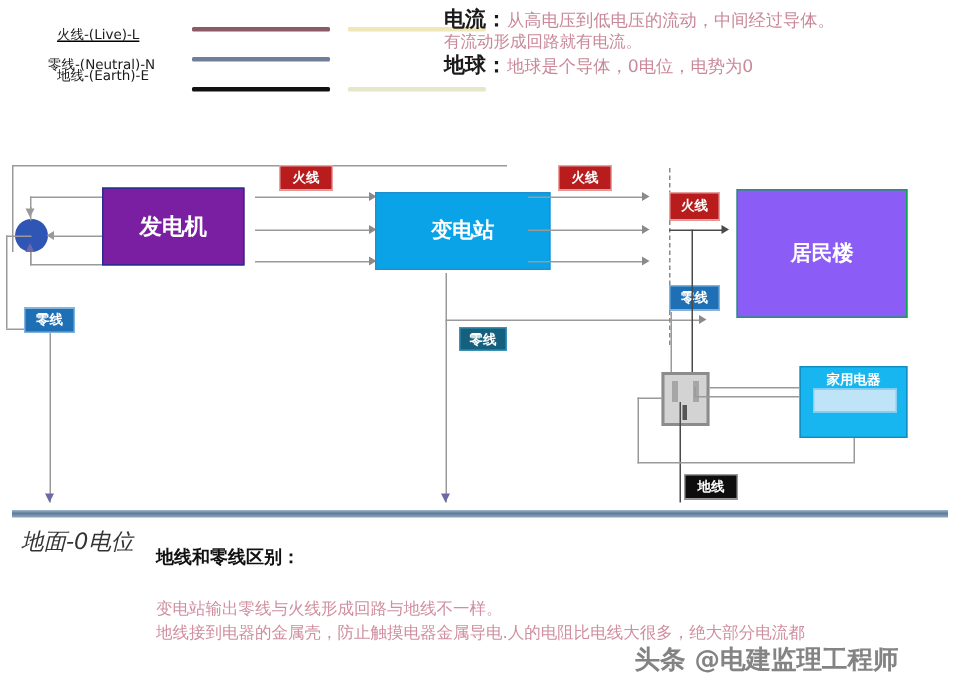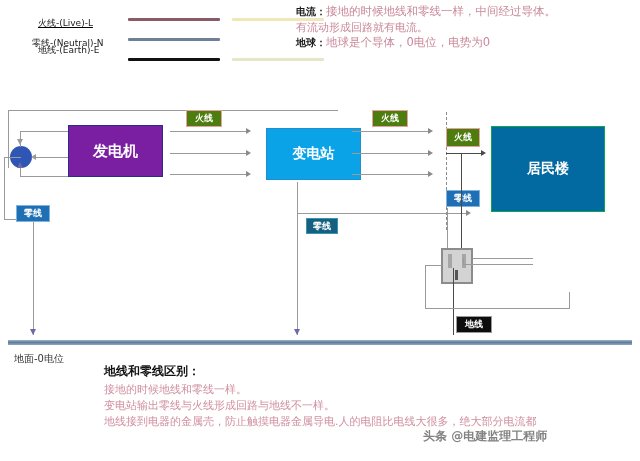--- a/index.html
+++ b/index.html
@@ -13,42 +13,42 @@
   #stage{position:absolute;left:0;top:0;width:640px;height:461px;}
   .abs{position:absolute;}
 
   
   .legend-label{
     font-size:9px;color:#1a1a1a;white-space:nowrap;letter-spacing:0px;
   }
   .lgline{height:3px;border-radius:1px;}
   .note-pink{font-size:11px;color:#c9889a;white-space:nowrap;}
   .note-mix{font-size:11.5px;white-space:nowrap;color:#c9889a;}
-  .note-mix .k{font-weight:bold;color:#1a1a1a;font-size:10px;}
+  .note-mix .k{font-weight:bold;color:#1a1a1a;font-size:14px;}
 
   
   .blk{
     display:flex;align-items:center;justify-content:center;
     color:#ffffff;font-weight:bold;box-sizing:border-box;
   }
   .blk-gen{background:#7a1fa2;border:1px solid #2b2b8f;font-size:15px;}
   .blk-sub{background:#0aa3e8;border:1px solid #1f8fd0;font-size:14px;}
-  .blk-res{background:#0369a1;border:1px solid #0aa64e;font-size:14px;}
+  .blk-res{background:#8b5cf6;border:1px solid #0aa64e;font-size:14px;}
   .blk-app{background:#18b6f0;border:1px solid #0f8fc2;font-size:9px;
            align-items:flex-start;justify-content:center;padding-top:2px;}
   .app-inner{position:absolute;left:8px;top:14px;width:56px;height:16px;
              background:#bfe4f7;border:1px solid #8fcdee;box-sizing:border-box;}
 
   
   .chip{
     display:flex;align-items:center;justify-content:center;
     font-size:9px;font-weight:bold;color:#ffffff;box-sizing:border-box;
     letter-spacing:0px;
   }
-  .chip-live{background:#4d7c0f;border:1px solid #e8a0a0;}
+  .chip-live{background:#b91c1c;border:1px solid #e8a0a0;}
   .chip-neutral{background:#1f6fb5;border:1px solid #7fb2dd;}
   .chip-neutral-dark{background:#16607f;border:1px solid #3a93b5;}
   .chip-earth{background:#0d0d0d;border:1px solid #9a9a9a;}
 
   
   .wh{height:1px;background:#9a9a9a;}
   .wv{width:1px;background:#9a9a9a;}
   .wh-dark{height:1px;background:#4a4a4a;}
   .wv-dark{width:1px;background:#4a4a4a;}
   .dashed{
@@ -94,23 +94,23 @@
 
   
   .gbar{
     height:5px;
     background:linear-gradient(180deg,#9fb6cd 0%,#5d7b99 45%,#8fa9c2 100%);
   }
 
   
   .b-title{font-size:12px;font-weight:bold;color:#111;white-space:nowrap;}
   .b-line{font-size:11px;color:#d08fa0;white-space:nowrap;}
-  .ground-cap{font-size:10px;color:#333;white-space:nowrap;}
+  .ground-cap{font-size:15px;color:#333;white-space:nowrap;font-style:italic;}
   .watermark{
-    font-size:12px;font-weight:bold;color:#6e6e6e;opacity:.85;white-space:nowrap;
+    font-size:17px;font-weight:bold;color:#6e6e6e;opacity:.85;white-space:nowrap;
   }
 </style>
 </head>
 <body>
 
 <div id="stage">
 
   <div class="abs" style="left:38px;top:11px;text-decoration:underline;">
     <span class="legend-label">火线-(Live)-L</span>
   </div>
@@ -122,21 +122,21 @@
   </div>
   <div class="abs lgline" style="left:128px;top:38px;width:92px;background:#6f7f9a;"></div>
 
   <div class="abs" style="left:38px;top:38px;">
     <span class="legend-label">地线-(Earth)-E</span>
   </div>
   <div class="abs lgline" style="left:128px;top:58px;width:92px;background:#111111;"></div>
   <div class="abs lgline" style="left:232px;top:58px;width:92px;background:#e6e6c8;"></div>
 
   <div class="abs note-mix" style="left:296px;top:4px;">
-    <span class="k">电流：</span><span>接地的时候地线和零线一样，中间经过导体。</span>
+    <span class="k">电流：</span><span>从高电压到低电压的流动，中间经过导体。</span>
   </div>
   <div class="abs note-pink" style="left:296px;top:20px;">有流动形成回路就有电流。</div>
   <div class="abs note-mix" style="left:296px;top:35px;">
     <span class="k">地球：</span><span>地球是个导体，0电位，电势为0</span>
   </div>
 
   <div class="abs wh" style="left:8px;top:110px;width:330px;"></div>
   <div class="abs wv" style="left:8px;top:110px;height:58px;"></div>
 
   <div class="abs blk blk-gen" style="left:68px;top:125px;width:95px;height:52px;">
@@ -173,21 +173,21 @@
     <span>火线</span>
   </div>
 
   <div class="abs wh" style="left:170px;top:131px;width:76px;"></div>
   <div class="abs arrow-r" style="left:246px;top:128px;"></div>
   <div class="abs wh" style="left:170px;top:153px;width:76px;"></div>
   <div class="abs arrow-r" style="left:246px;top:150px;"></div>
   <div class="abs wh" style="left:170px;top:174px;width:76px;"></div>
   <div class="abs arrow-r" style="left:246px;top:171px;"></div>
 
-  <div class="abs blk blk-sub" style="left:266px;top:128px;width:95px;height:52px;">
+  <div class="abs blk blk-sub" style="left:250px;top:128px;width:117px;height:52px;">
     <span>变电站</span>
   </div>
 
   <div class="abs chip chip-live" style="left:372px;top:110px;width:36px;height:17px;">
     <span>火线</span>
   </div>
   <div class="abs wh" style="left:352px;top:131px;width:76px;"></div>
   <div class="abs arrow-r" style="left:428px;top:128px;"></div>
   <div class="abs wh" style="left:352px;top:153px;width:76px;"></div>
   <div class="abs arrow-r" style="left:428px;top:150px;"></div>
@@ -226,33 +226,36 @@
   </div>
 
   <div class="abs wv" style="left:447px;top:208px;height:40px;"></div>
   <div class="abs wv-dark" style="left:461px;top:153px;height:95px;"></div>
 
   <div class="abs wv-dark" style="left:453px;top:268px;height:67px;"></div>
   <div class="abs chip chip-earth" style="left:456px;top:316px;width:36px;height:17px;">
     <span>地线</span>
   </div>
 
+  <div class="abs blk blk-app" style="left:533px;top:244px;width:72px;height:48px;">
+    <span>家用电器</span>
+    <div class="app-inner"></div>
+  </div>
 
   <div class="abs wh" style="left:473px;top:258px;width:60px;"></div>
   <div class="abs wh" style="left:463px;top:264px;width:70px;"></div>
   <div class="abs wv" style="left:463px;top:258px;height:7px;"></div>
 
   <div class="abs wv" style="left:569px;top:292px;height:16px;"></div>
   <div class="abs wh" style="left:425px;top:308px;width:145px;"></div>
   <div class="abs wv" style="left:425px;top:265px;height:44px;"></div>
   <div class="abs wh" style="left:425px;top:265px;width:17px;"></div>
 
   <div class="abs gbar" style="left:8px;top:340px;width:624px;"></div>
   <div class="abs ground-cap" style="left:14px;top:352px;">地面-0电位</div>
 
   <div class="abs b-title" style="left:104px;top:363px;">地线和零线区别：</div>
-  <div class="abs b-line" style="left:104px;top:382px;">接地的时候地线和零线一样。</div>
   <div class="abs b-line" style="left:104px;top:414px;">地线接到电器的金属壳，防止触摸电器金属导电.人的电阻比电线大很多，绝大部分电流都</div>
   <div class="abs b-line" style="left:104px;top:398px;">变电站输出零线与火线形成回路与地线不一样。</div>
 
   <div class="abs watermark" style="left:423px;top:428px;">头条 @电建监理工程师</div>
 
 </div>
 
 </body></html>

